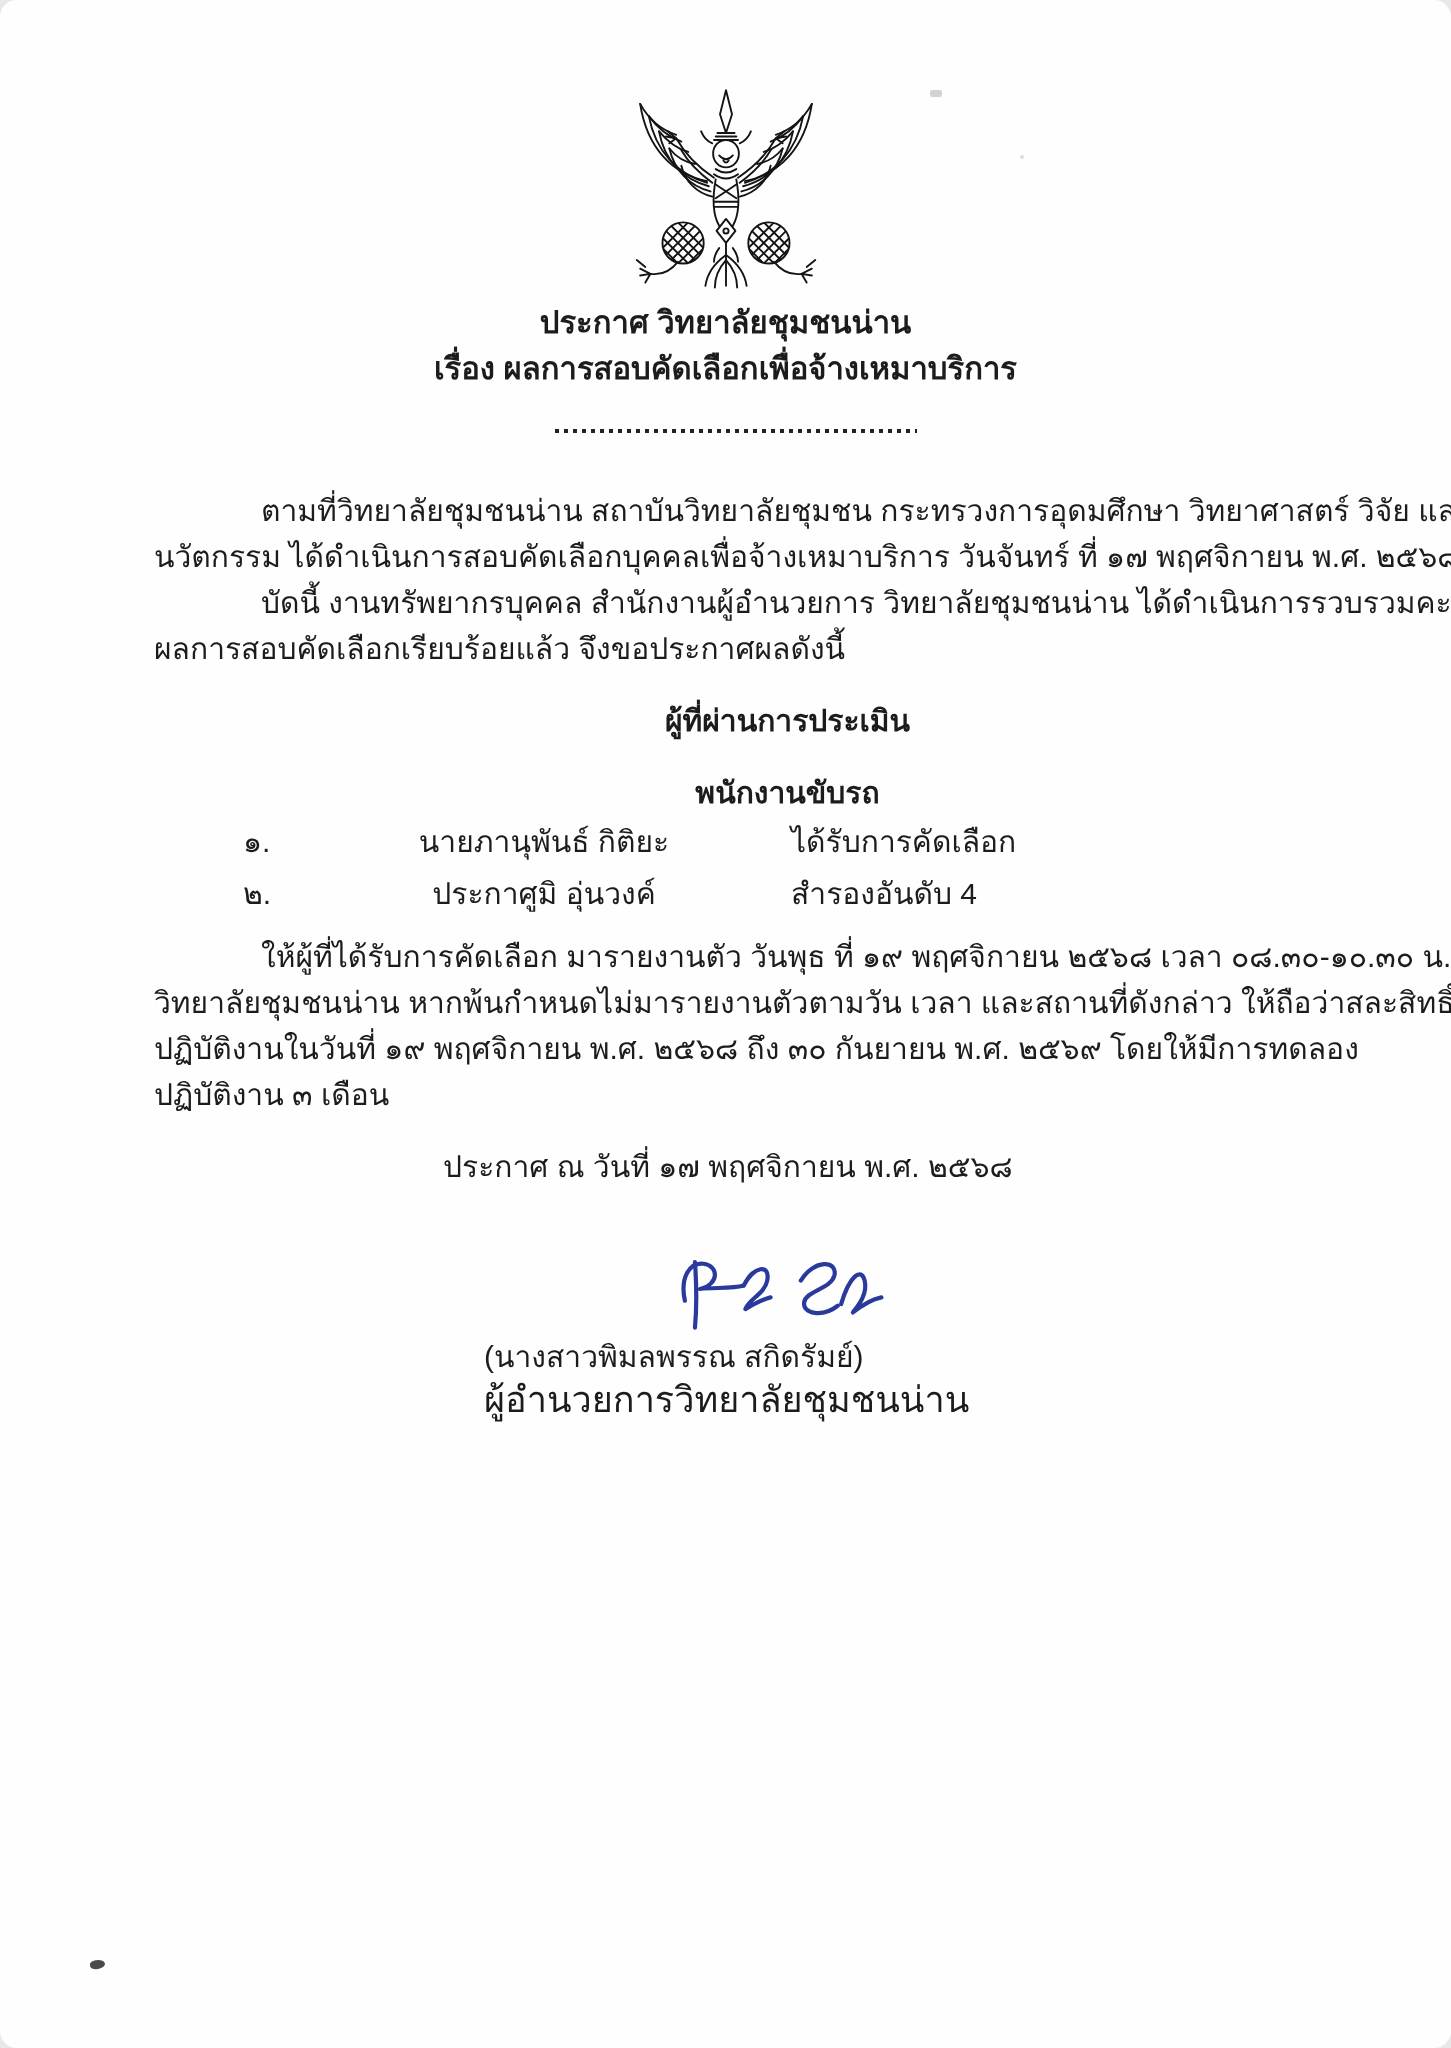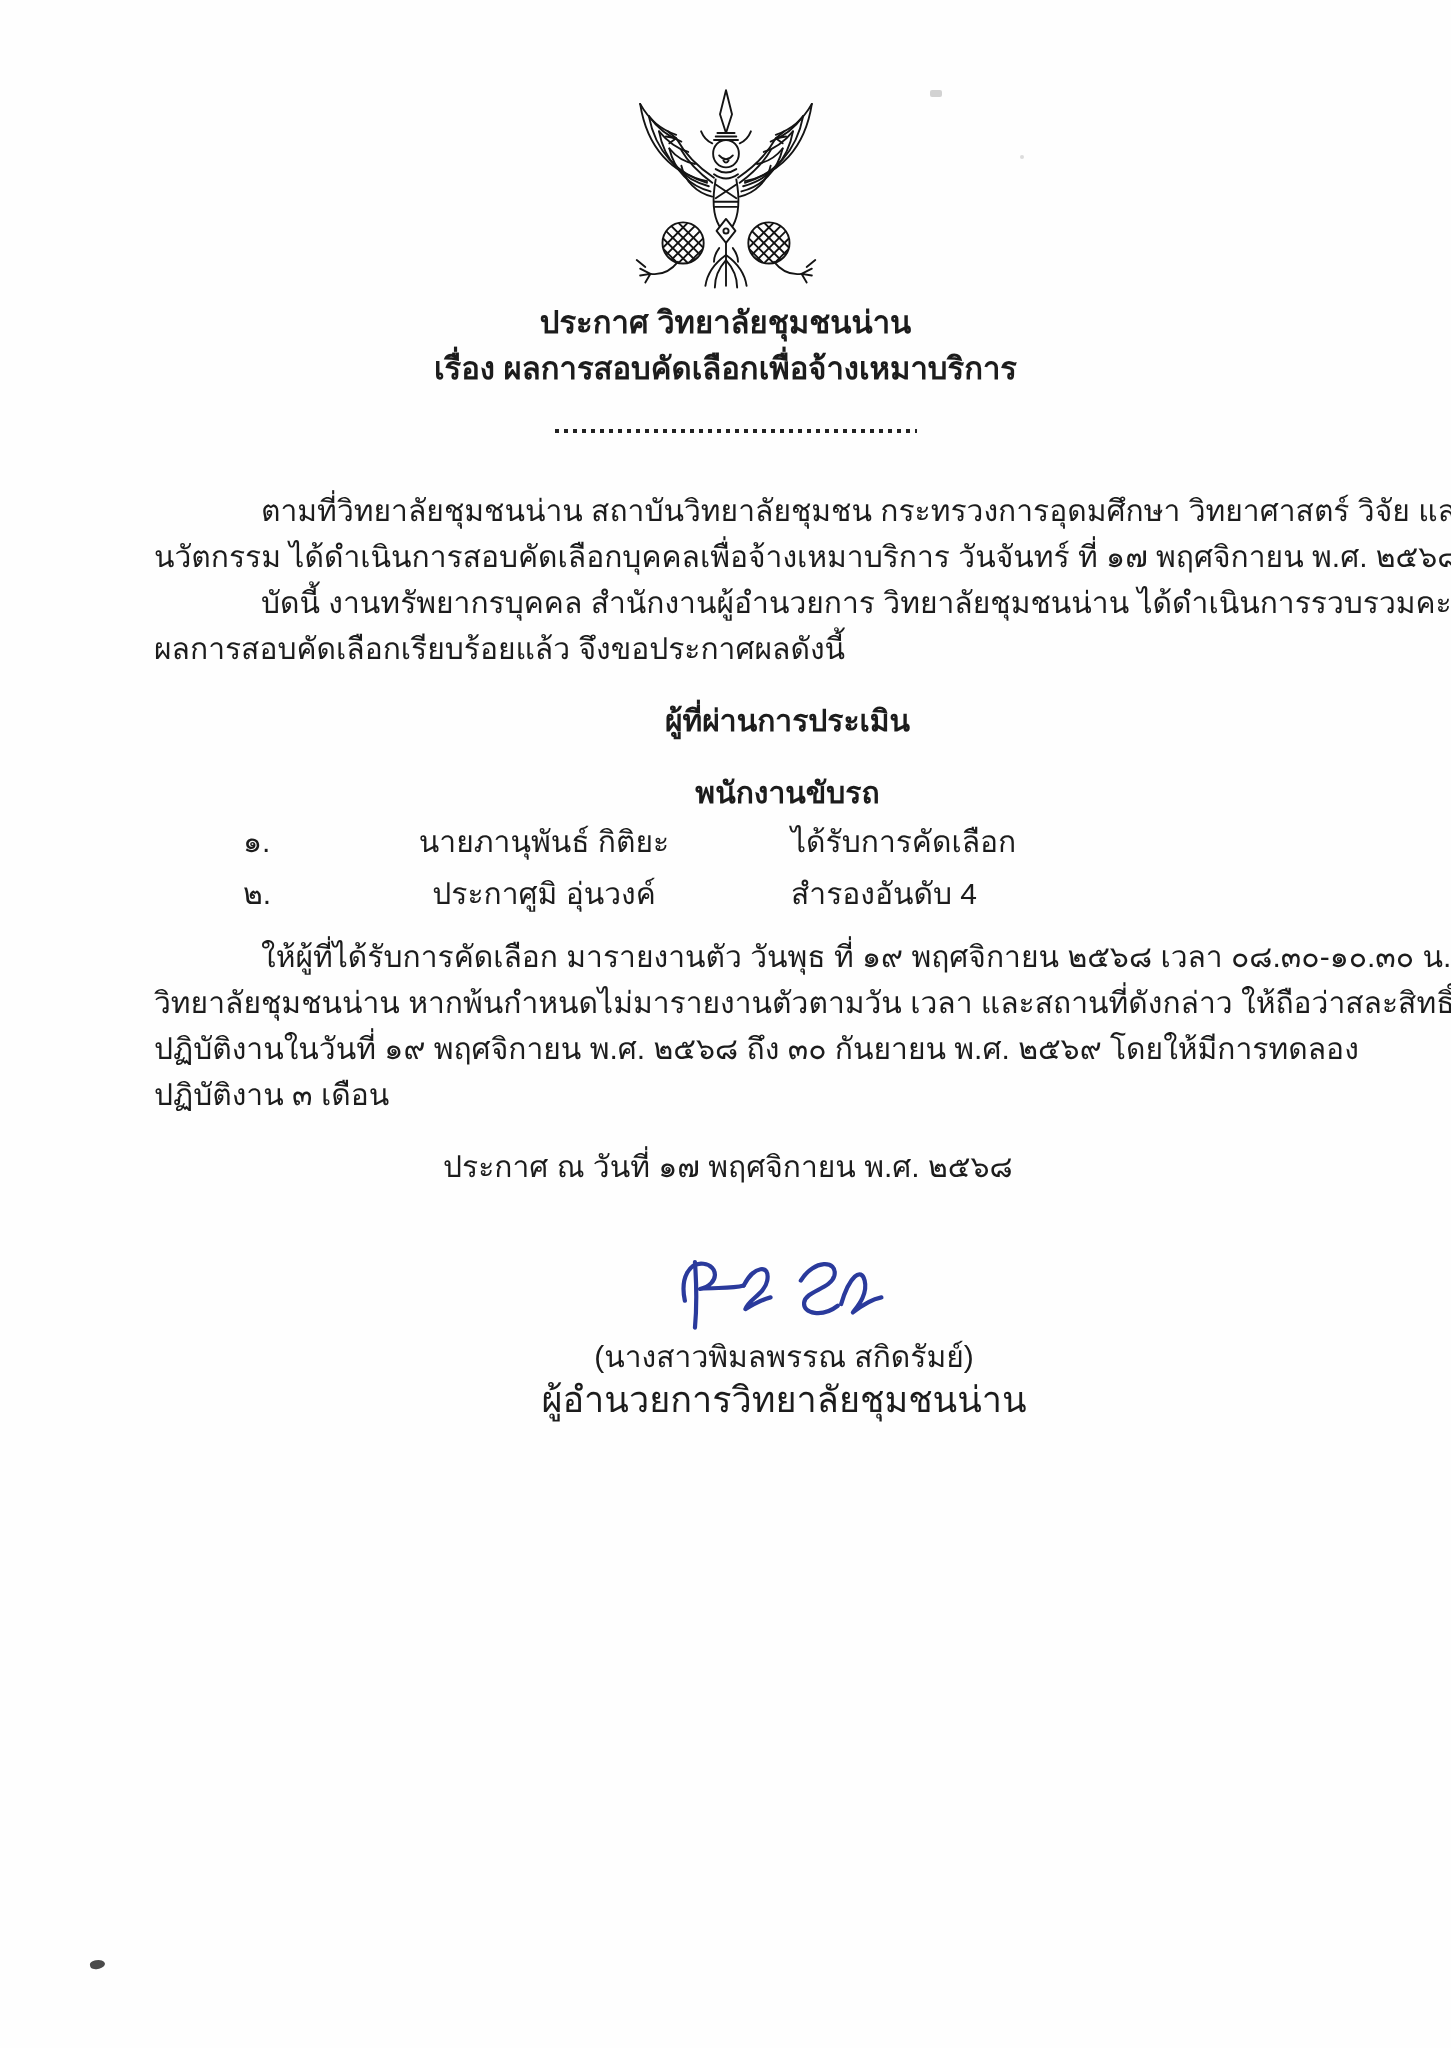--- a/index.html
+++ b/index.html
@@ -4,40 +4,41 @@
 <style>
   html,body{margin:0;padding:0;background:#e8e8e8;}
   .page{
     position:relative;
     width:1451px;height:2048px;
     background:#fefefe;
     margin:0 auto;
     overflow:hidden;
     font-family:"Liberation Sans","DejaVu Sans",sans-serif;
     color:#1c1c1c;
+    border-radius:17px;
   }
   .emblem{position:absolute;left:623px;top:84px;width:206px;height:208px;}
   .title-block{position:absolute;left:0;top:300px;width:1451px;text-align:center;}
   .title-line{font-size:31px;font-weight:700;line-height:46px;white-space:nowrap;}
   .dotted-divider{
     position:absolute;left:555px;top:429px;width:362px;height:4px;
     background:repeating-linear-gradient(90deg,#222 0 4px,transparent 4px 9px);
   }
   .textblock{position:absolute;left:154px;top:488px;width:1160px;font-size:30px;}
   .line{line-height:46px;white-space:nowrap;}
   .indent{padding-left:107px;}
   .bold{font-weight:400;}
   .gap-sm{height:14px;}
   .gap-md{height:26px;}
   .heading-line{line-height:46px;white-space:nowrap;font-weight:700;padding-left:107px;text-align:center;}
   .candidate-row{display:flex;padding-left:89px;line-height:52px;white-space:nowrap;}
   .candidate-no{width:54px;}
   .candidate-name{width:494px;text-align:center;}
   .issued-line{padding-left:289px;line-height:46px;white-space:nowrap;}
-  .signature-block{position:absolute;left:484px;top:1252px;width:600px;text-align:center;}
+  .signature-block{position:absolute;left:484px;top:1252px;width:600px;}
   .signature-ink{display:block;margin:0 auto;width:262px;height:84px;}
   .signer-name{font-size:30px;line-height:42px;white-space:nowrap;}
   .signer-title{font-size:36px;line-height:44px;white-space:nowrap;}
   .artifact{position:absolute;border-radius:2px;}
   .artifact.a1{left:930px;top:90px;width:12px;height:7px;background:#d2d2d2;}
   .artifact.a2{left:1020px;top:155px;width:4px;height:4px;background:#dcdcdc;border-radius:50%;}
   .artifact.a3{left:90px;top:1960px;width:15px;height:9px;background:#4a4a4a;transform:rotate(-12deg);border-radius:40% 60% 50% 50%;}
   svg .ln{fill:none;stroke:#141414;stroke-width:2.2;stroke-linecap:round;stroke-linejoin:round;}
   svg .ink{fill:none;stroke:#2a3a9c;stroke-width:5;stroke-linecap:round;stroke-linejoin:round;}
 </style>

